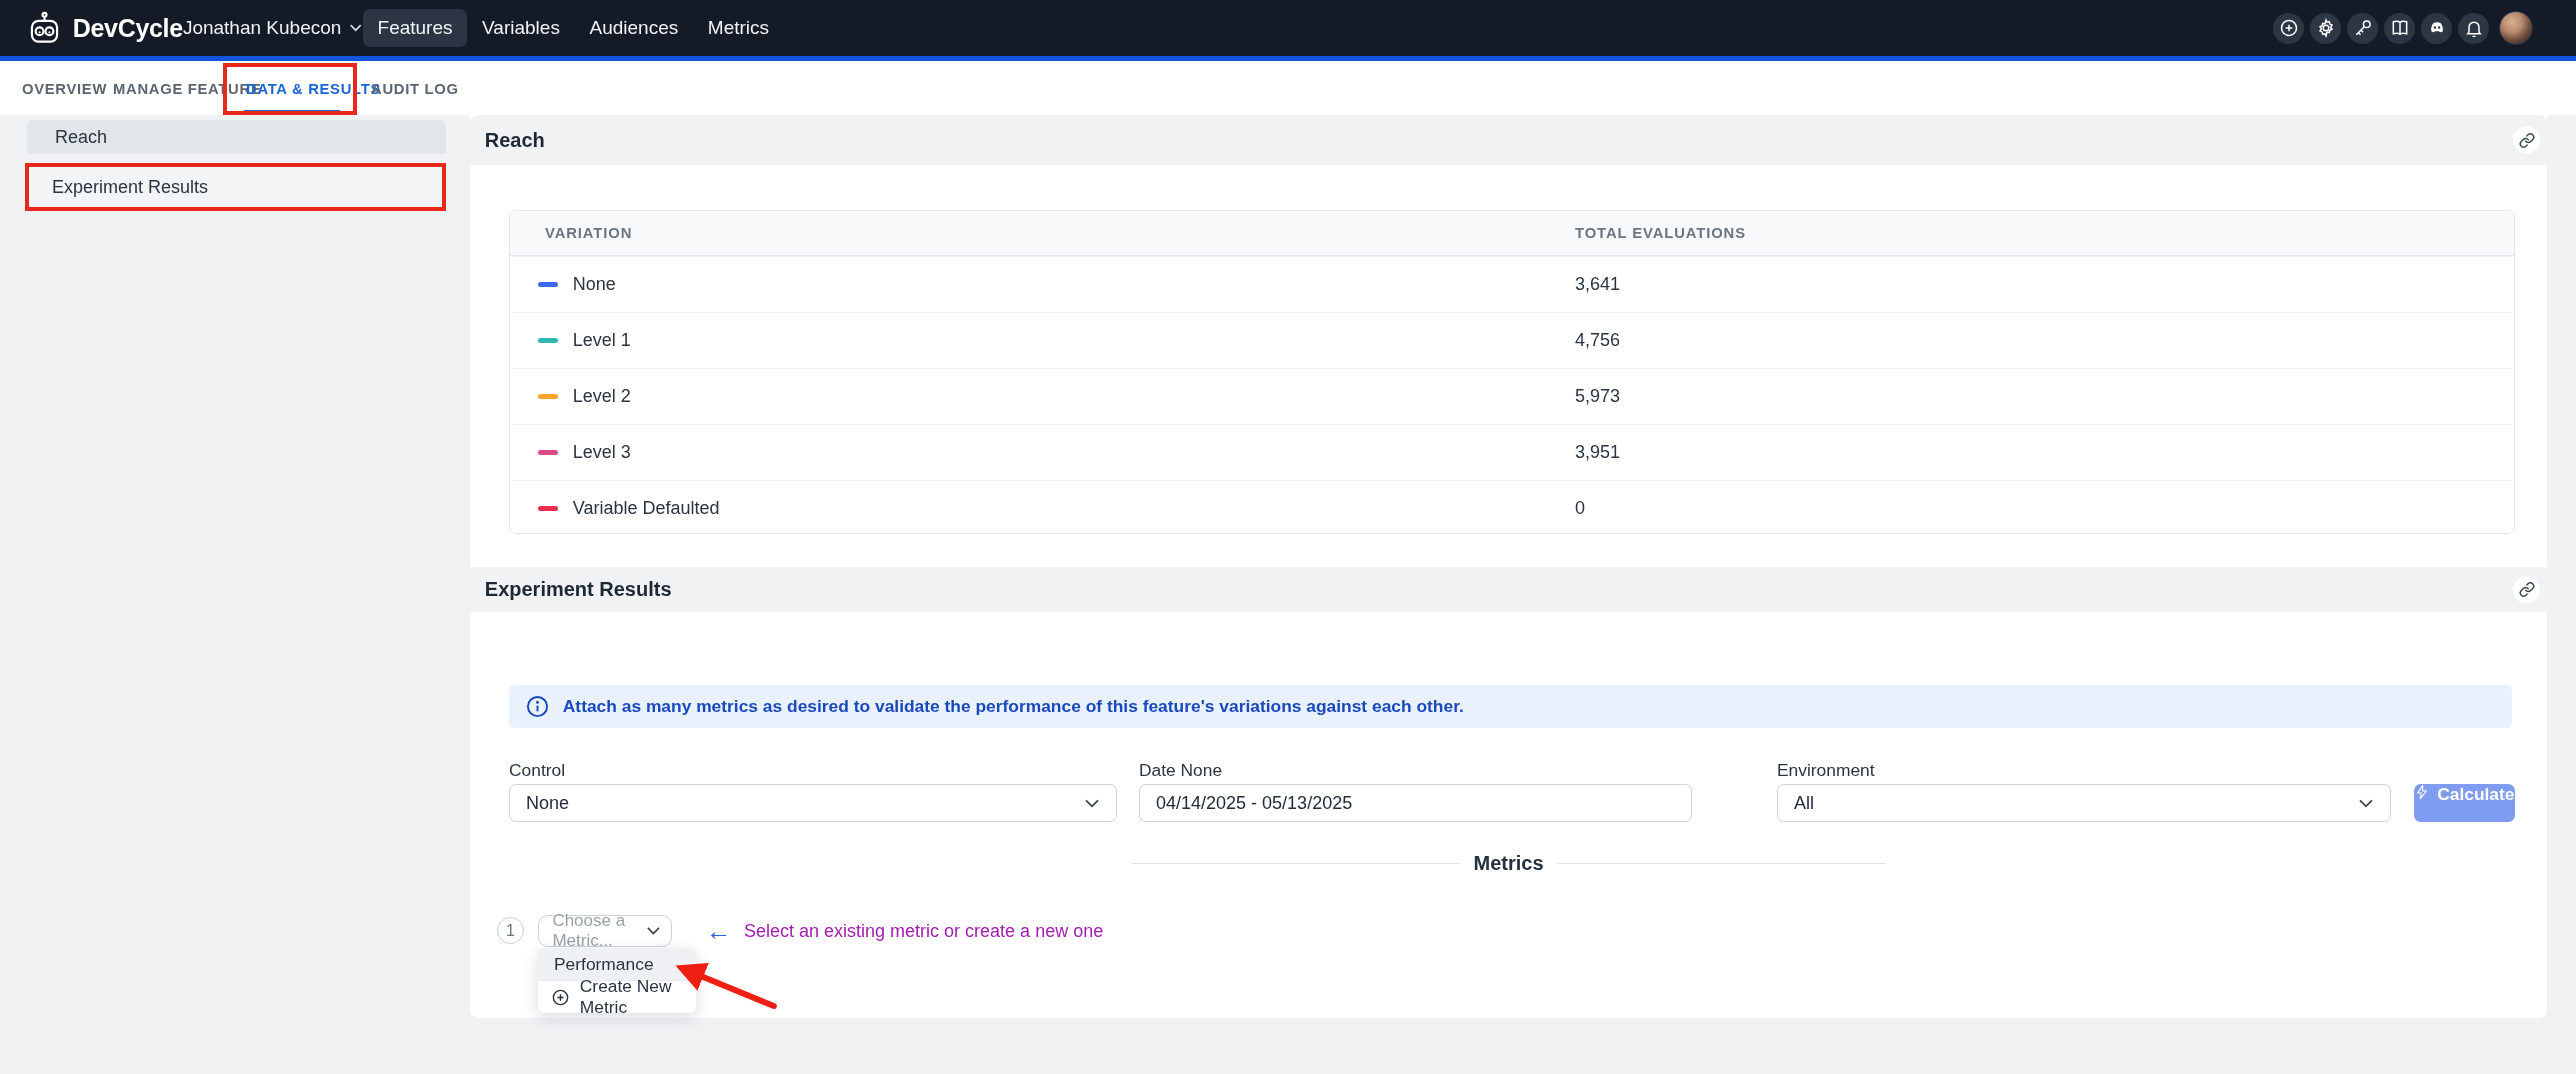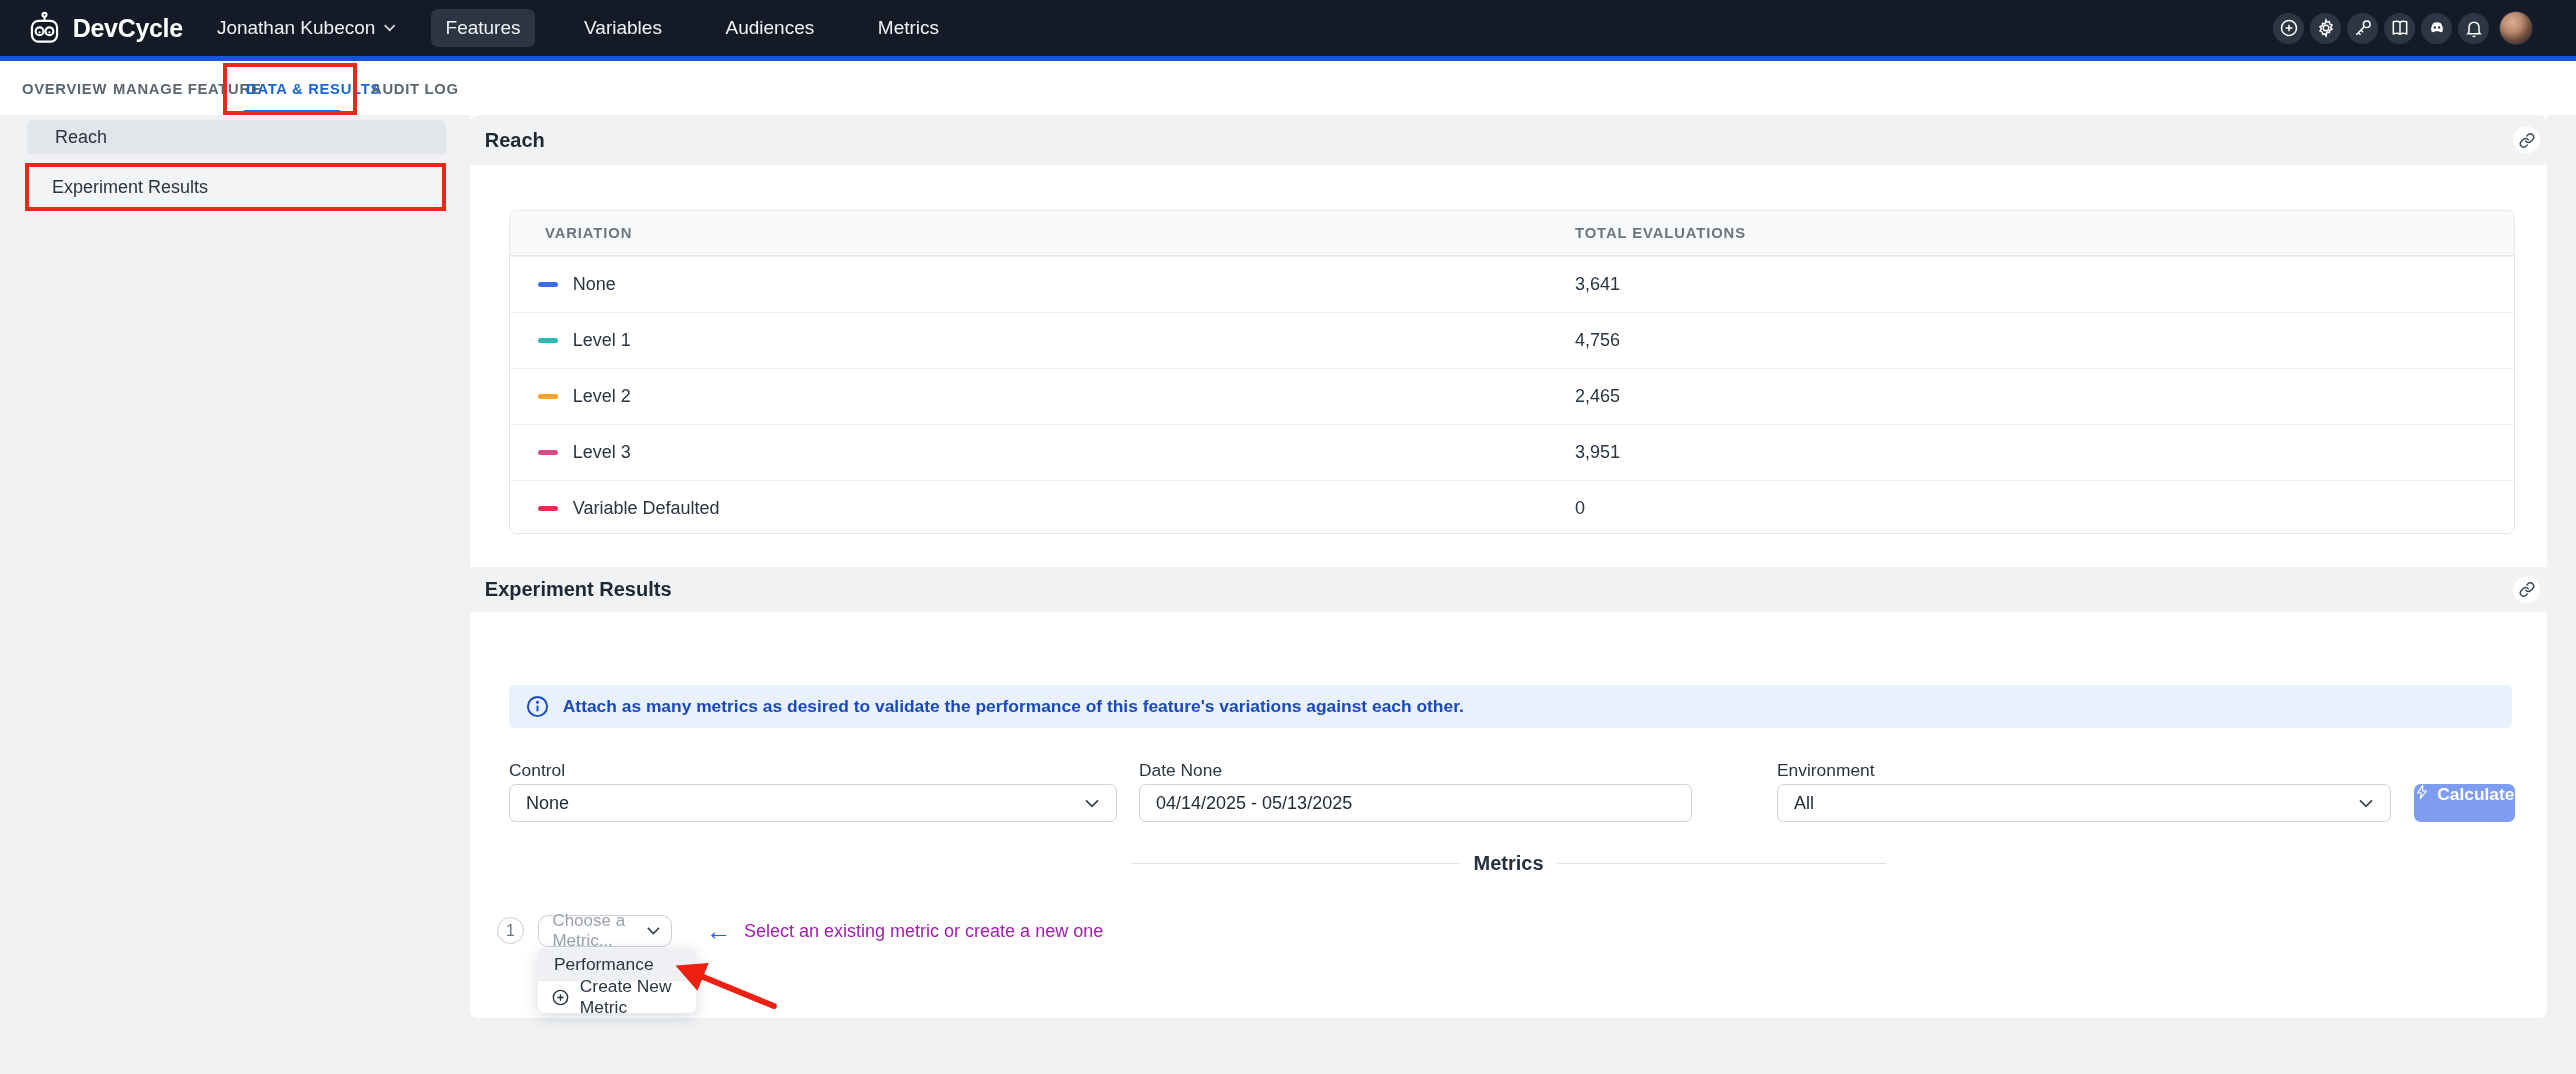--- a/index.html
+++ b/index.html
@@ -3,21 +3,21 @@
 <meta charset="utf-8">
 <style>
   * { margin:0; padding:0; box-sizing:border-box; }
   html,body { width:2576px; height:1075px; }
   body { position:relative; overflow:hidden; background:#ffffff;
          font-family:"Liberation Sans", sans-serif; color:#2a3542; }
 
   
   .nav { position:absolute; left:0; top:0; width:2576px; height:56px;
          background:#151b26; display:flex; align-items:center; padding:0 27px; }
-  .nav-left { display:flex; align-items:center; gap:34px; }
+  .nav-left { display:flex; align-items:center; }
   .brand { display:flex; align-items:center; gap:10.7px; }
   .brand-name { font-size:25px; font-weight:bold; color:#ffffff; letter-spacing:-0.3px; }
   .org { display:flex; align-items:center; gap:8px; color:#eef1f5; font-size:19px; font-weight:500; }
   .navlink { color:#f1f3f6; font-size:19px; font-weight:500; padding:0 14.8px; height:38px;
              display:flex; align-items:center; border-radius:6.7px; }
   .navlink.active { background:#2c3543; }
   .nav-right { margin-left:auto; display:flex; align-items:center; gap:6px; padding-right:16px; }
   .iconbtn { width:31px; height:31px; border-radius:50%; background:#2d3643;
              display:flex; align-items:center; justify-content:center; }
   .avatar { width:34px; height:34px; border-radius:50%; margin-left:4px;
@@ -252,21 +252,21 @@
           <span class="dash" style="background: rgb(47, 184, 176);"></span>
           <span>Level 1</span>
         </div>
       <div class="c2">4,756</div>
     </div>
     <div class="trow">
       <div class="c1">
           <span class="dash" style="background: rgb(251, 163, 42);"></span>
           <span>Level 2</span>
         </div>
-      <div class="c2">2,465</div>
+      <div class="c2">5,973</div>
     </div>
     <div class="trow">
       <div class="c1">
           <span class="dash" style="background: rgb(221, 75, 134);"></span>
           <span>Level 3</span>
         </div>
       <div class="c2">3,951</div>
     </div>
     <div class="trow">
       <div class="c1">

